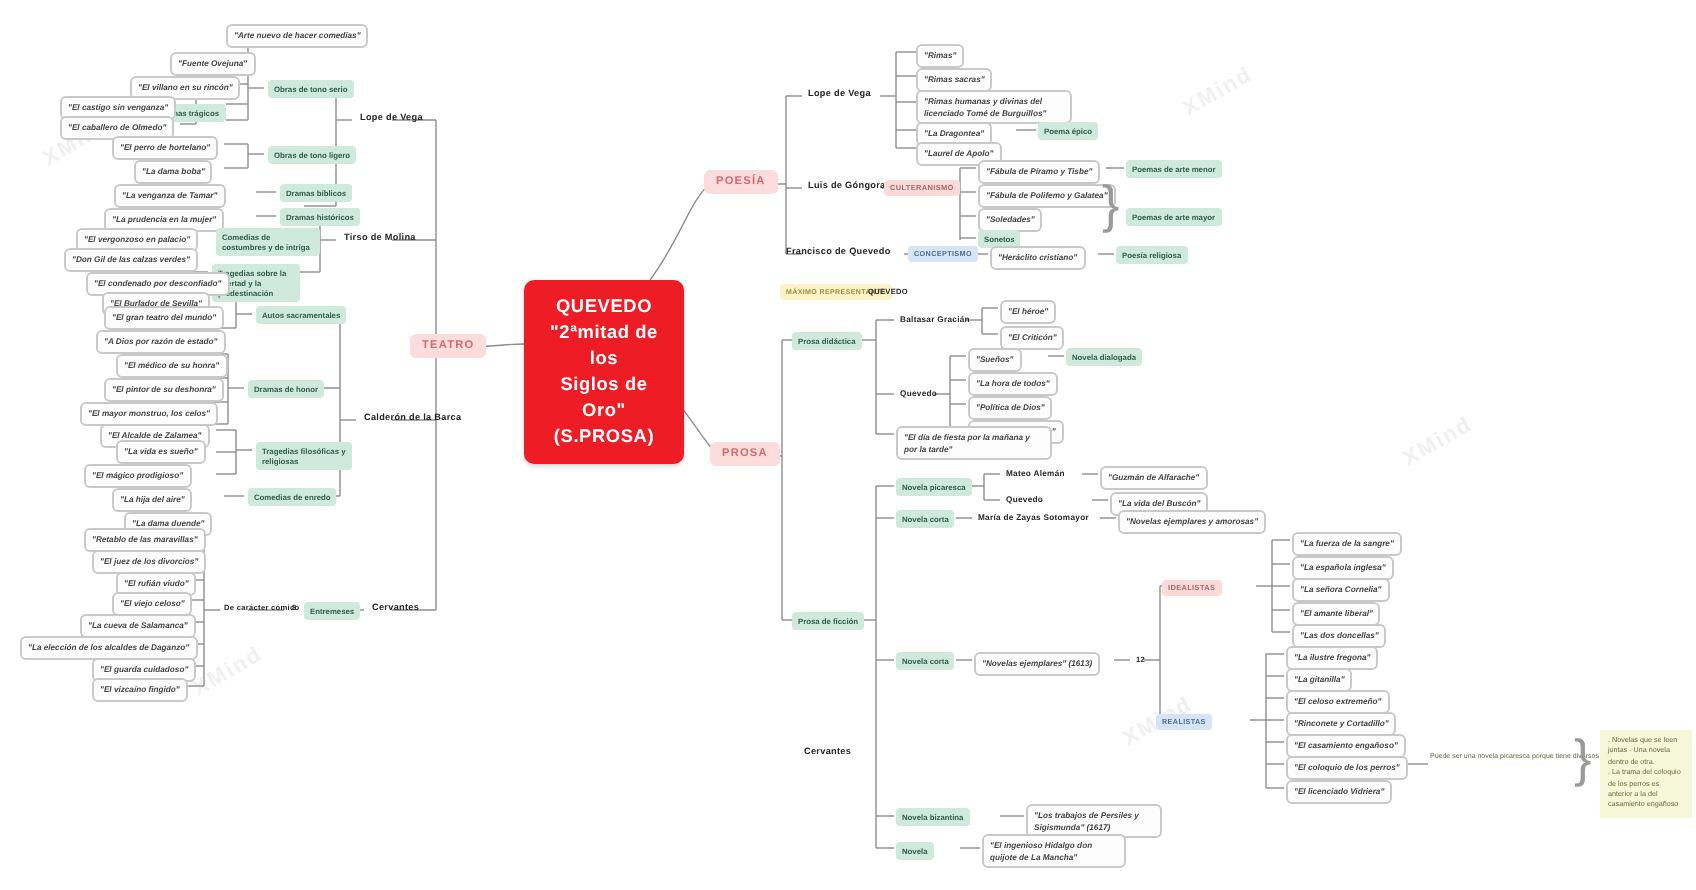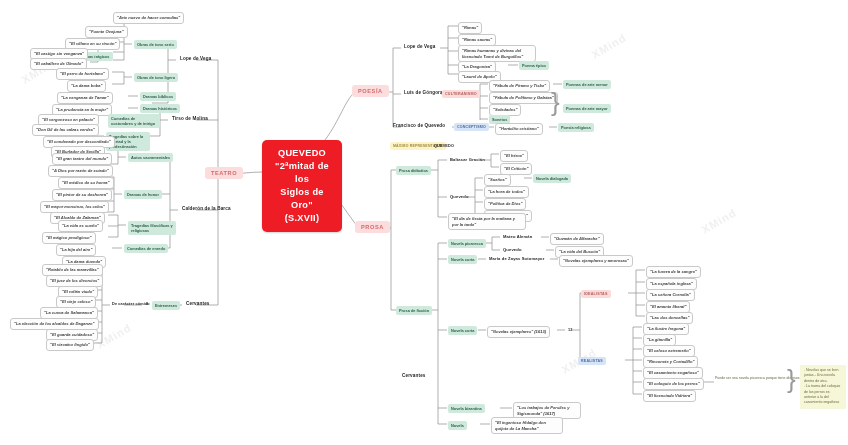--- a/index.html
+++ b/index.html
@@ -265,21 +265,21 @@
       <path d="M704,382 L714,382"></path>
       <path d="M500,408 L512,408"></path>
       <path d="M480,424 L490,424"></path>
     </g>
   </svg>
 
   <div id="root" style="left:262px;top:140px;width:64px;">
     <div>QUEVEDO</div>
     <div>"2ªmitad de los</div>
     <div>Siglos de Oro"</div>
-    <div>(S.XVII)</div>
+    <div>(S.PROSA)</div>
   </div>
 
   <div class="node pinkbig" style="left:205px;top:167px;">TEATRO</div>
   <div class="node pinkbig" style="left:352px;top:85px;">POESÍA</div>
   <div class="node pinkbig" style="left:355px;top:221px;">PROSA</div>
 
   <div class="node plain" style="left:178px;top:55px;">Lope de Vega</div>
   <div class="node plain" style="left:170px;top:115px;">Tirso de Molina</div>
   <div class="node plain" style="left:180px;top:205px;">Calderón de la Barca</div>
   <div class="node plain" style="left:184px;top:300px;">Cervantes</div>

